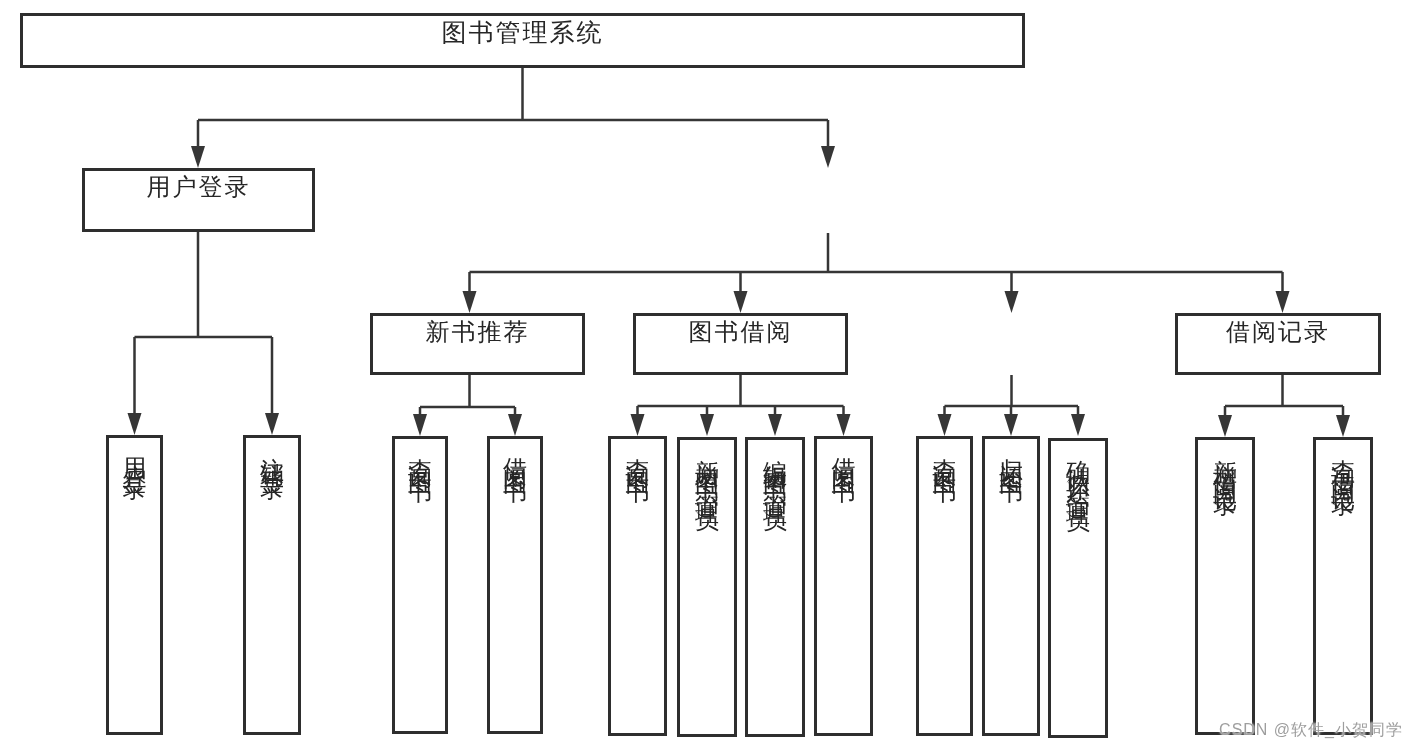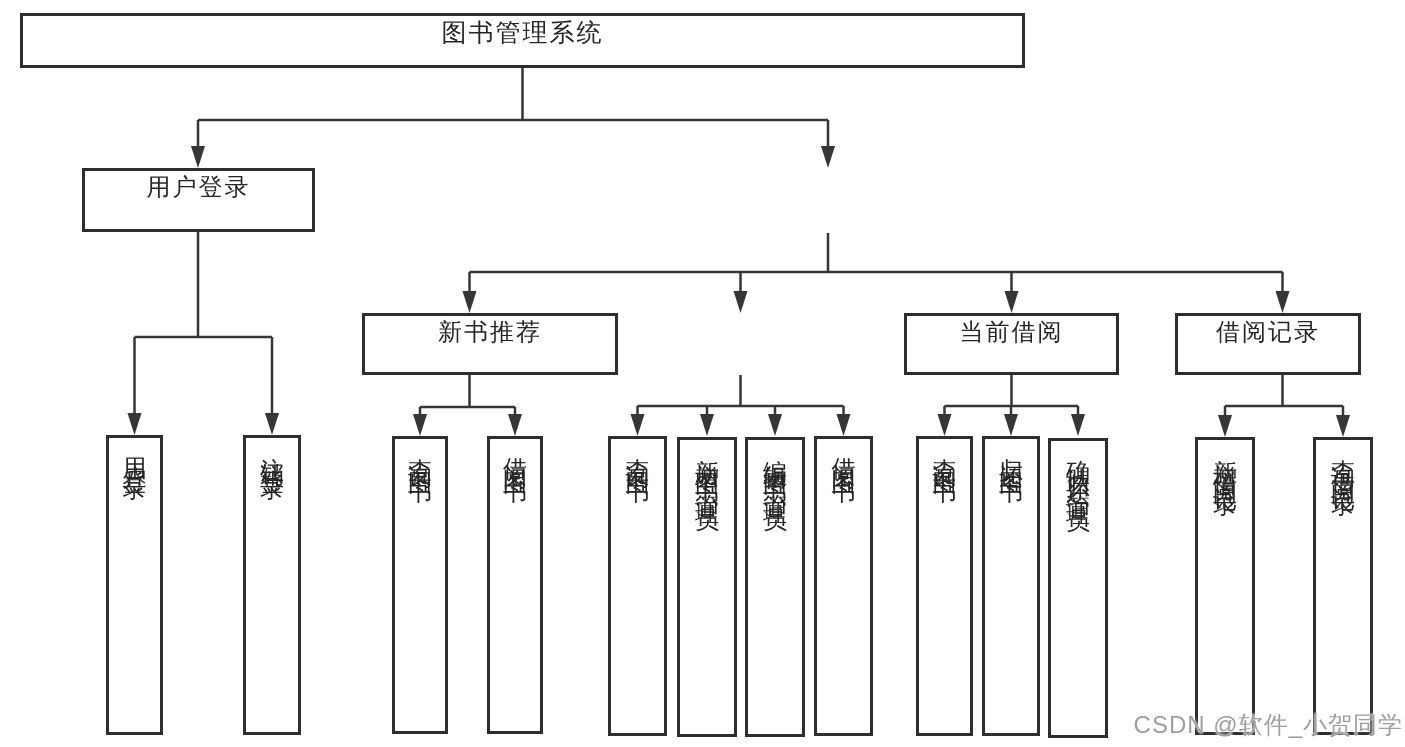--- a/index.html
+++ b/index.html
@@ -46,21 +46,21 @@
     text-orientation: mixed;
     font-size: 24px;
     letter-spacing: 7px;
     line-height: 1;
     white-space: nowrap;
   }
   #watermark {
     position: absolute;
     right: 2px;
     bottom: 6px;
-    font-size: 24px;
+    font-size: 16px;
     color: #9e9e9e;
     letter-spacing: 1px;
     z-index: 3;
     text-shadow: 0 0 2px #ffffff, 0 0 3px #ffffff;
     white-space: nowrap;
     margin-top: 28px;
   }
 </style>
 </head>
 <body>
@@ -104,27 +104,27 @@
   </svg>
 
   <div class="node h root" style="left:20px;top:13px;width:1005px;height:55px">
     <span>图书管理系统</span>
   </div>
 
   <div class="node h" style="left:82px;top:168px;width:233px;height:64px">
     <span>用户登录</span>
   </div>
 
-  <div class="node h" style="left:362px;top:313px;width:256px;height:62px">
+  <div class="node h" style="left:370px;top:313px;width:215px;height:62px">
     <span>新书推荐</span>
   </div>
-  <div class="node h" style="left:904px;top:313px;width:215px;height:62px">
-    <span>当前借阅</span>
+  <div class="node h" style="left:633px;top:313px;width:215px;height:62px">
+    <span>图书借阅</span>
   </div>
-  <div class="node h" style="left:1175px;top:313px;width:186px;height:62px">
+  <div class="node h" style="left:1175px;top:313px;width:206px;height:62px">
     <span>借阅记录</span>
   </div>
 
   <div class="node v" style="left:106px;top:435px;width:57px;height:300px">
     <span>用户登录</span>
   </div>
   <div class="node v" style="left:243px;top:435px;width:58px;height:300px">
     <span>注销登录</span>
   </div>
 

